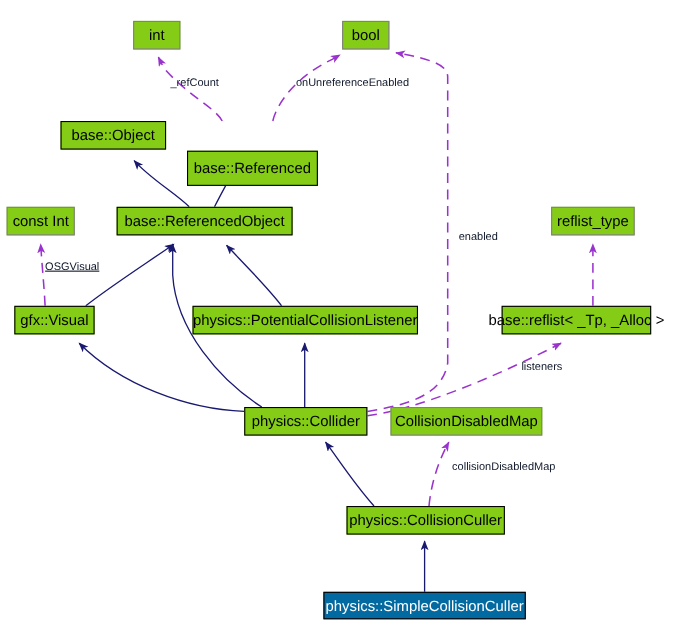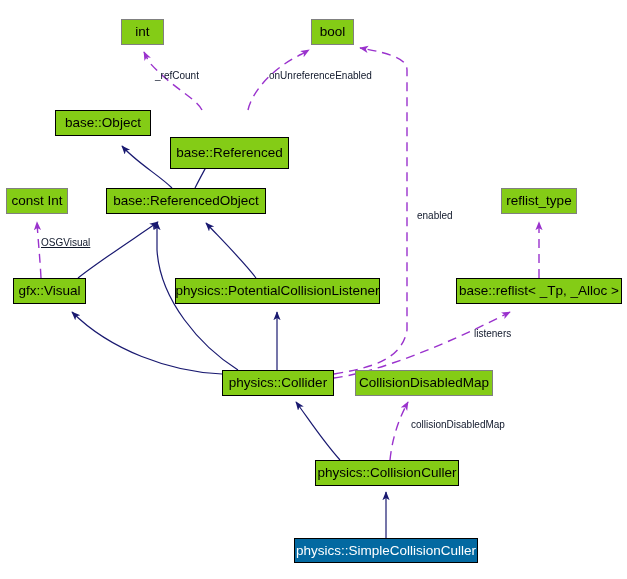--- a/index.html
+++ b/index.html
@@ -156,21 +156,21 @@
       </div>
       <div class="node" style="left: 501px; top: 188px; width: 76px; height: 26px;">
         <span>reflist_type</span>
       </div>
       <div class="node solid" style="left: 13px; top: 278px; width: 73px; height: 26px;">
         <span>gfx::Visual</span>
       </div>
       <div class="node solid" style="left: 175px; top: 278px; width: 205px; height: 26px;">
         <span>physics::PotentialCollisionListener</span>
       </div>
-      <div class="node solid" style="left: 456px; top: 278px; width: 166px; height: 26px;">
+      <div class="node solid" style="left: 456px; top: 278px; width: 136px; height: 26px;">
         <span>base::reflist&lt; _Tp, _Alloc &gt;</span>
       </div>
       <div class="node solid" style="left: 222px; top: 370px; width: 112px; height: 26px;">
         <span>physics::Collider</span>
       </div>
       <div class="node" style="left: 355px; top: 370px; width: 138px; height: 26px;">
         <span>CollisionDisabledMap</span>
       </div>
       <div class="node solid" style="left: 315px; top: 460px; width: 144px; height: 26px;">
         <span>physics::CollisionCuller</span>

